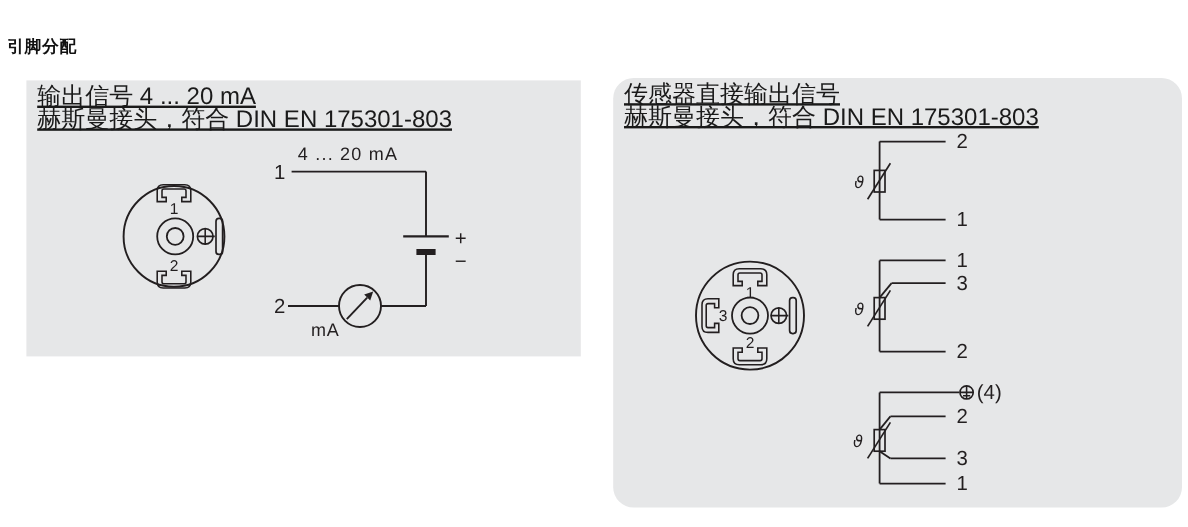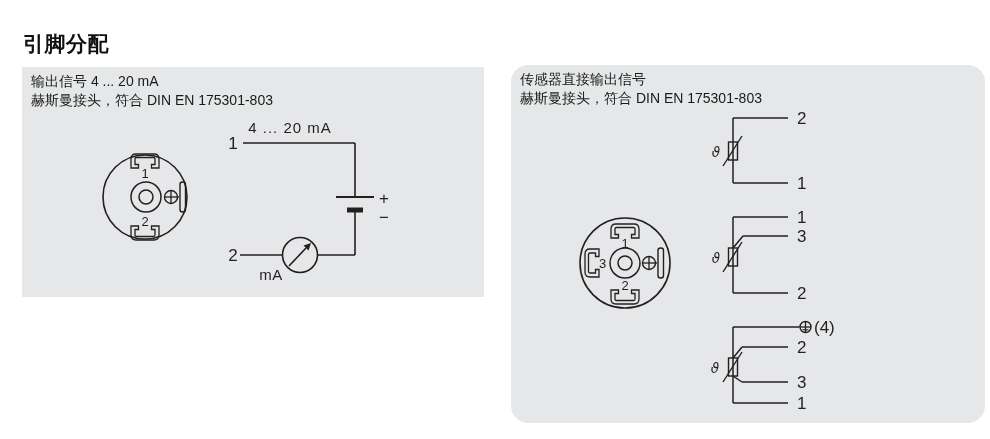--- a/index.html
+++ b/index.html
@@ -1,24 +1,24 @@
 <!DOCTYPE html>
 <html><head>
 <meta charset="utf-8">
 <style>
   html,body{margin:0;padding:0;background:#ffffff;}
   .stage{position:relative;width:990px;height:439px;background:#ffffff;overflow:hidden;
          font-family:"Liberation Sans",sans-serif;color:#1a1a1a;}
-  .page-title{position:absolute;left:23px;top:30px;font-size:21px;font-weight:bold;
+  .page-title{position:absolute;left:6px;top:30px;font-size:14px;font-weight:bold;
               letter-spacing:0.5px;color:#111;}
   .panel{position:absolute;background:#e6e7e8;}
   .panel-left{left:22px;top:67px;width:462px;height:230px;}
   .panel-right{left:511px;top:65px;width:474px;height:358px;border-radius:17px;}
-  .panel-header{position:absolute;left:9px;top:5px;font-size:14px;line-height:19px;
-                color:#1a1a1a;white-space:nowrap;}
+  .panel-header{position:absolute;left:9px;top:5px;font-size:20px;line-height:19px;
+                color:#1a1a1a;white-space:nowrap;text-decoration:underline;}
   svg{position:absolute;left:0;top:0;}
   .ink{stroke:#231f20;fill:none;}
   text{fill:#231f20;font-family:"Liberation Sans",sans-serif;}
   .pin-num{font-size:17px;}
   .pin-num-small{font-size:13px;}
   .theta{font-size:13.5px;font-style:italic;font-family:"DejaVu Sans",sans-serif;}
   .range-lbl{font-size:15px;letter-spacing:1px;}
   .sign-lbl{font-size:17px;}
   .meter-lbl{font-size:15px;letter-spacing:0.5px;}
 </style>

